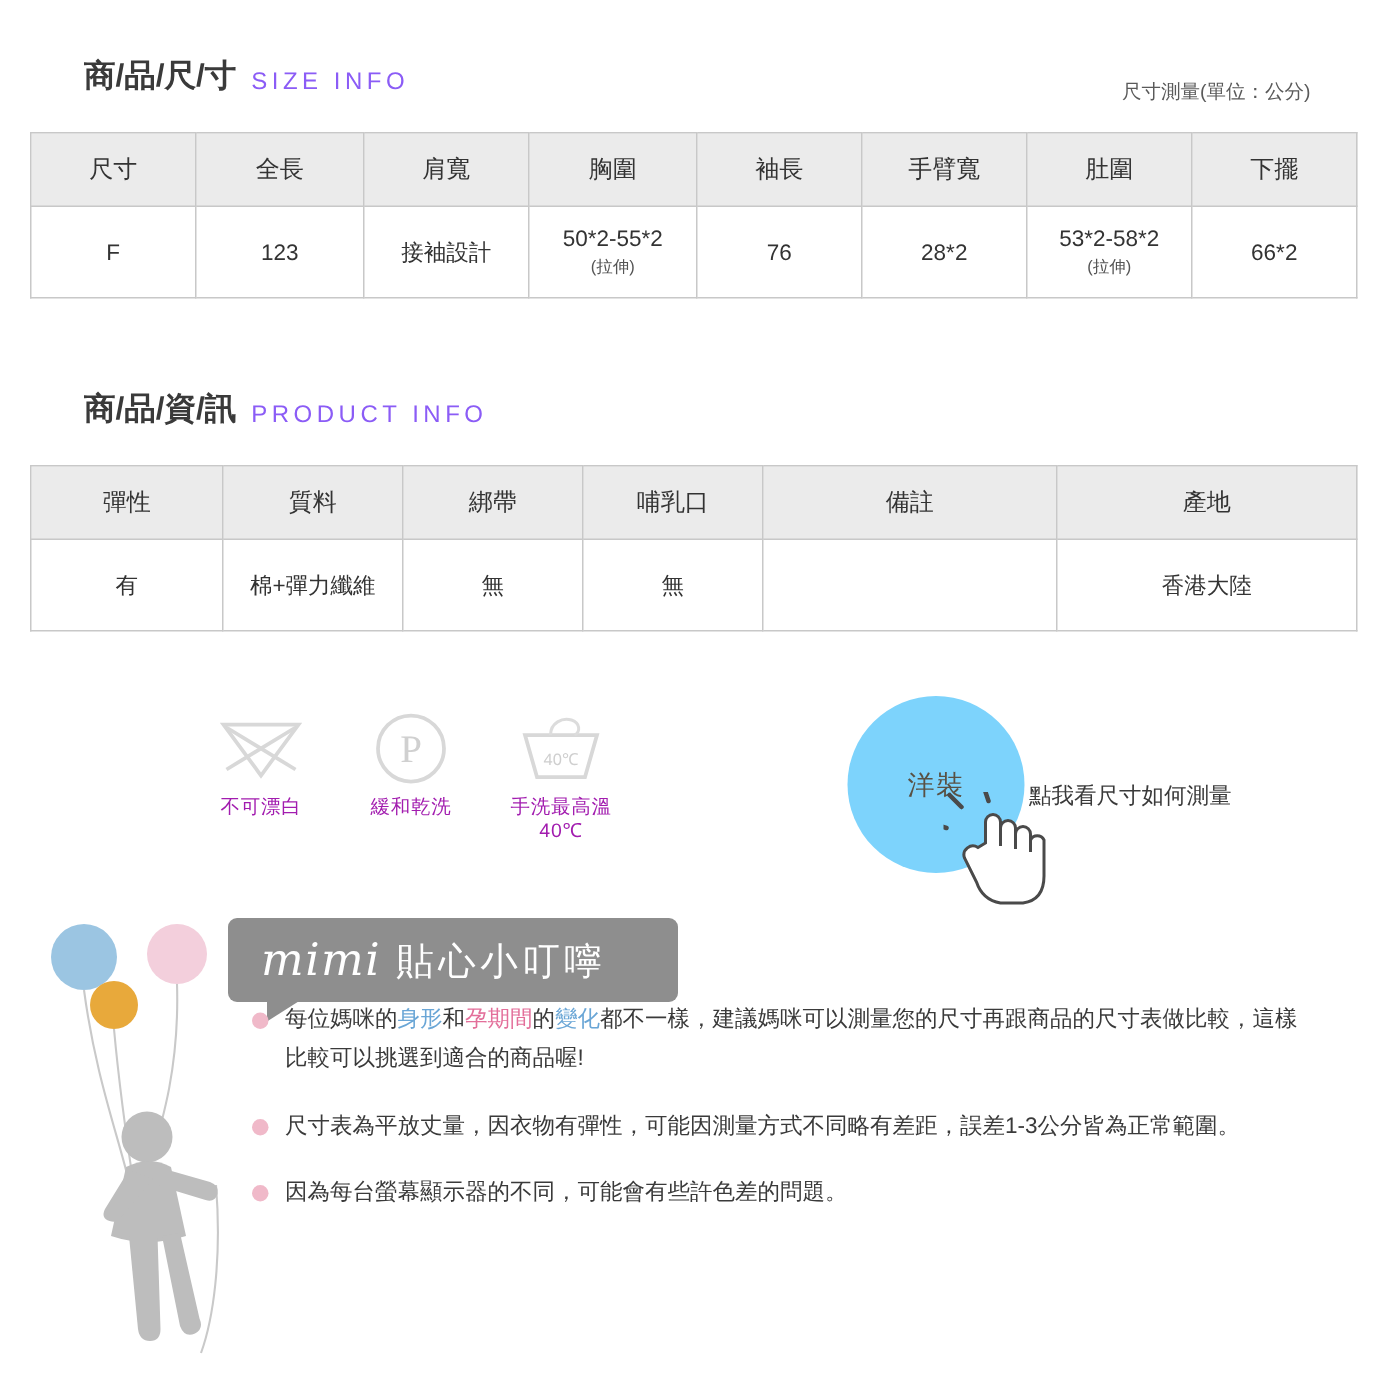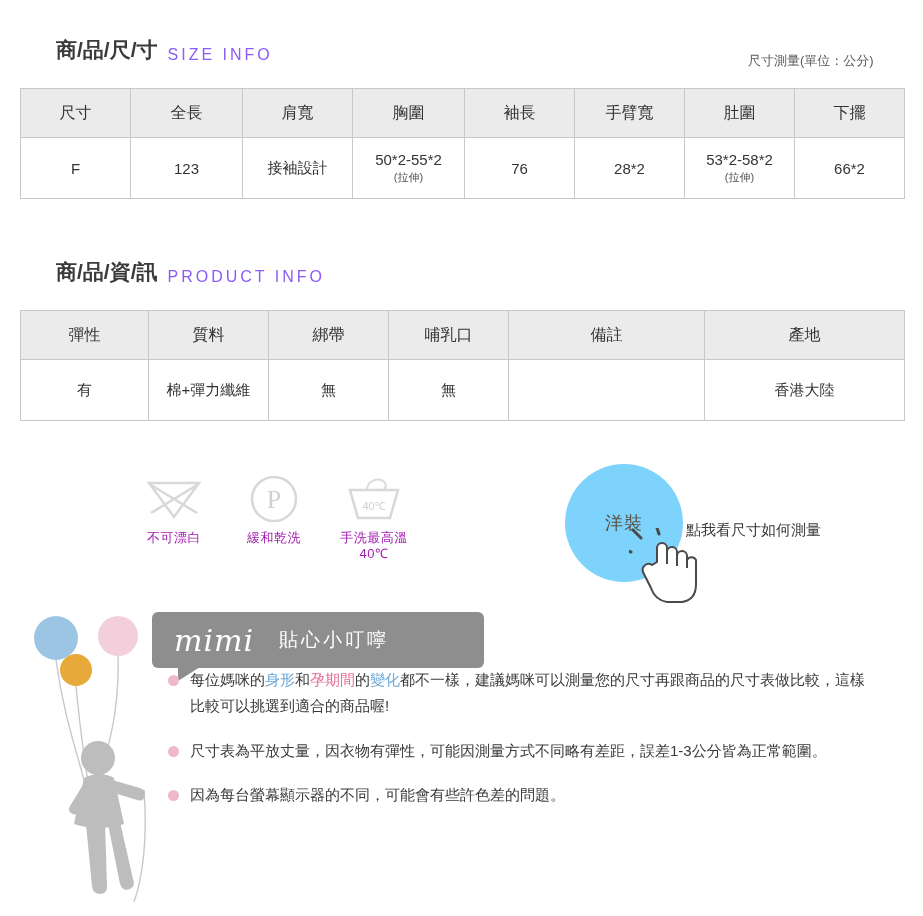--- a/index.html
+++ b/index.html
@@ -133,21 +133,21 @@
     top: 528px;
     width: 80px;
     height: 82px;
   }
 
   
   .bubble {
     position: absolute;
     left: 152px;
     top: 612px;
-    width: 332px;
+    width: 300px;
     height: 56px;
     background: #8e8e8e;
     border-radius: 6px;
     display: flex;
     align-items: center;
     padding-left: 22px;
     box-sizing: border-box;
   }
   .bubble:after {
     content: "";
@@ -161,23 +161,23 @@
     border-top: 14px solid #8e8e8e;
   }
   .bubble .mimi {
     font-family: "DejaVu Serif", serif;
     font-style: italic;
     font-size: 30px;
     color: #ffffff;
     letter-spacing: 1px;
   }
   .bubble .tip {
-    font-size: 19px;
+    font-size: 25px;
     color: #ffffff;
-    margin-left: 25px;
+    margin-left: 10px;
     letter-spacing: 3px;
     text-align: center;
   }
 
   
   .notes {
     position: absolute;
     left: 168px;
     top: 667px;
     width: 700px;

